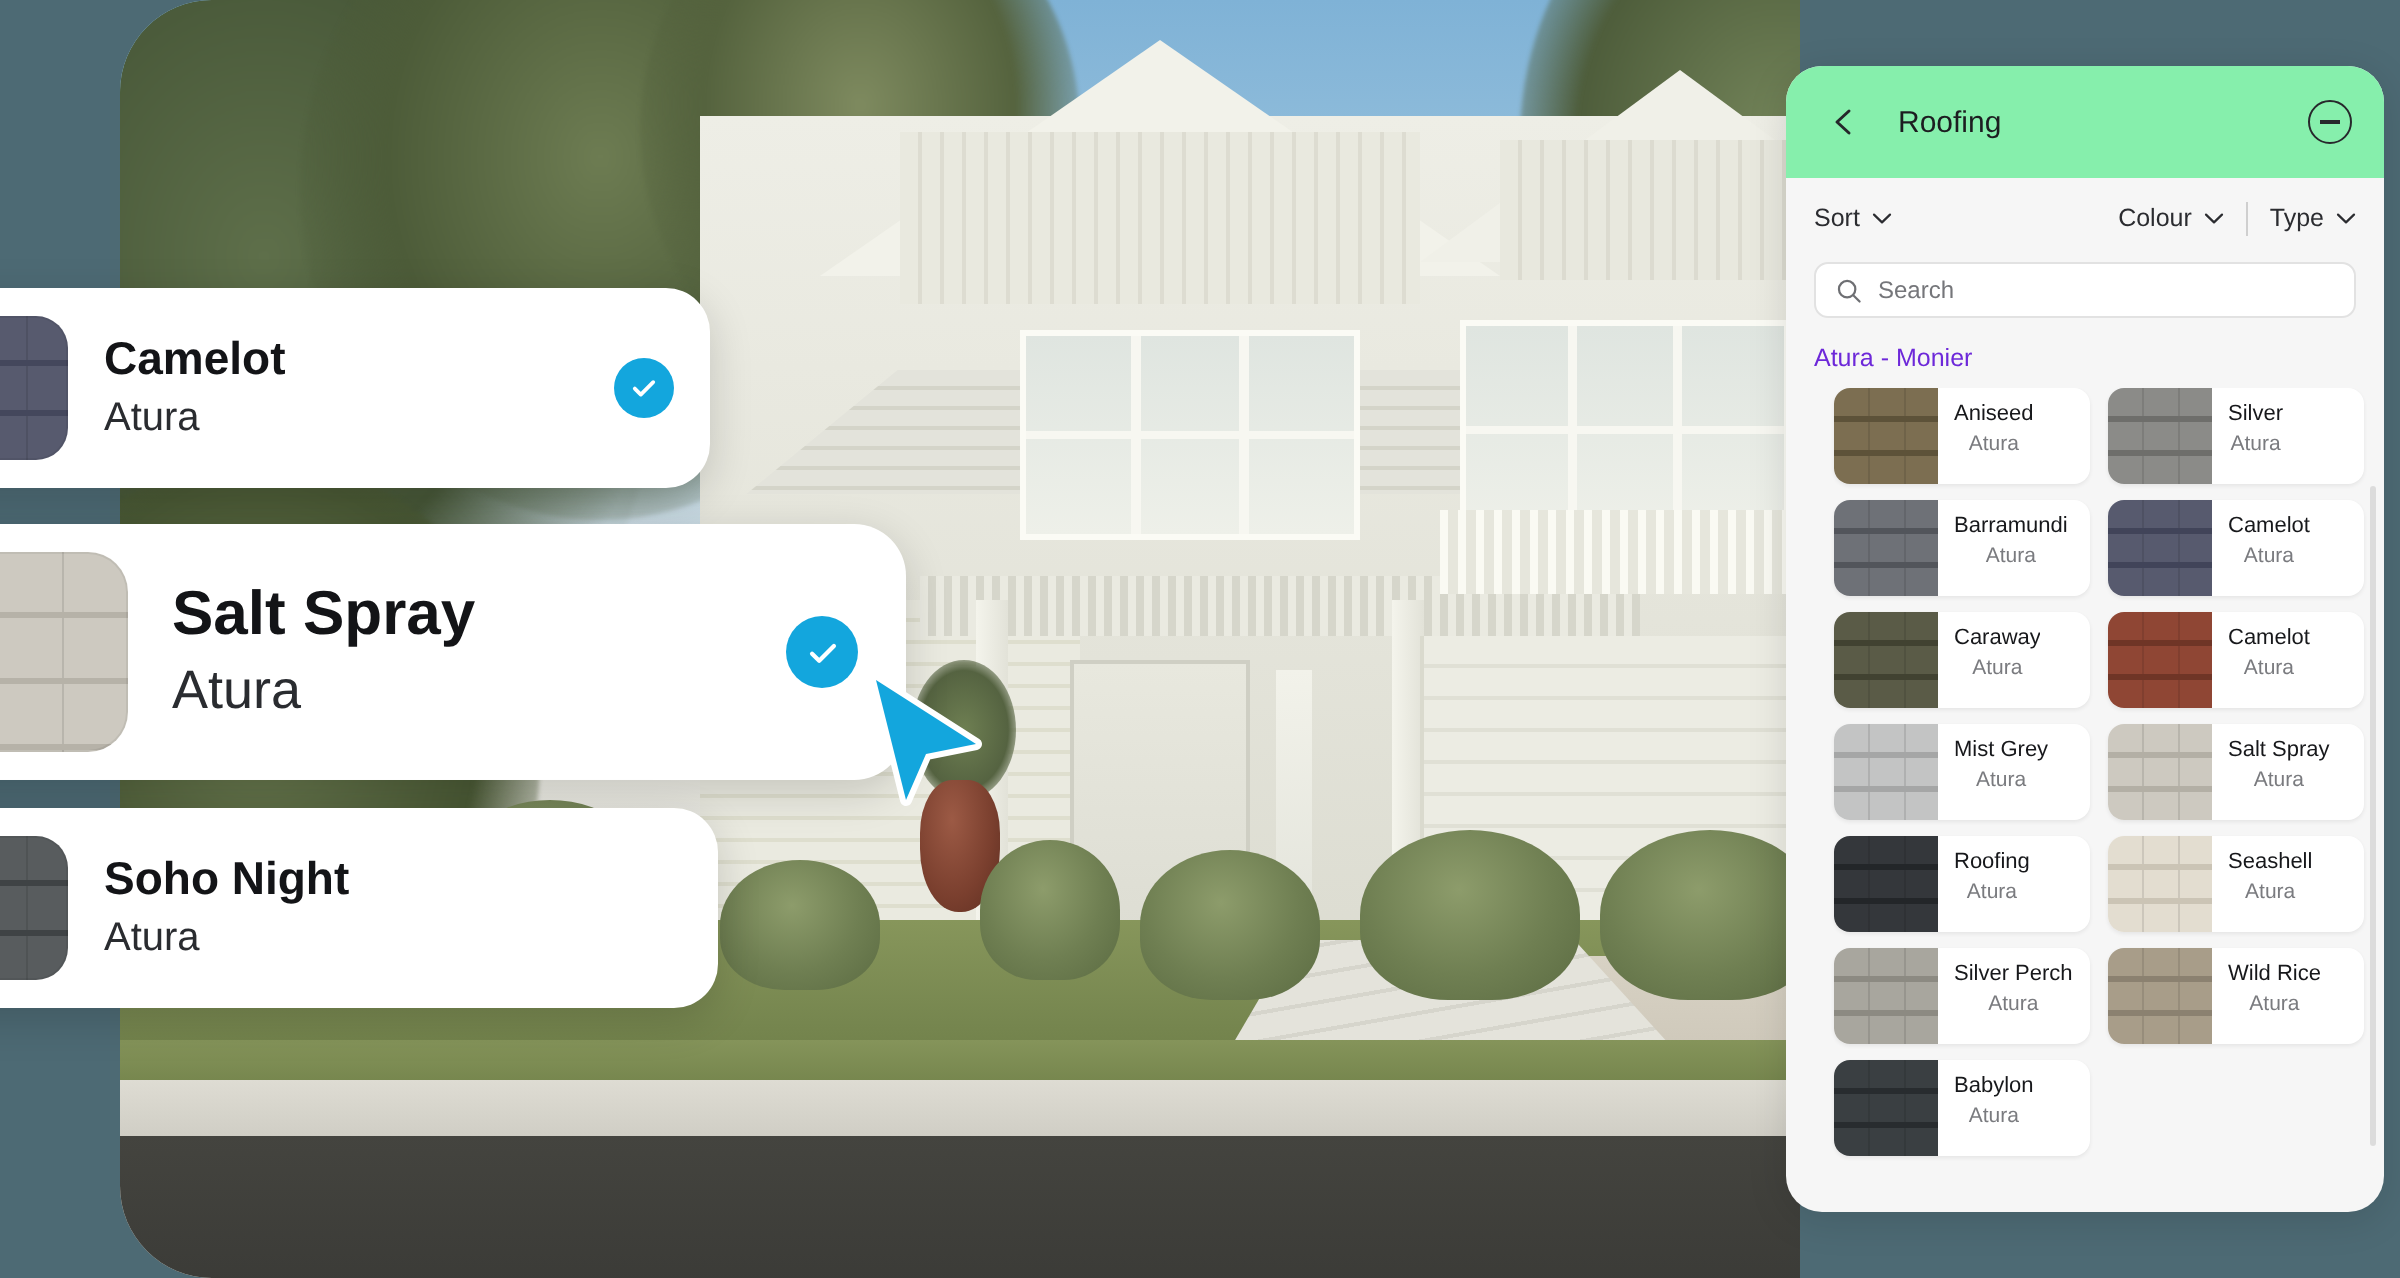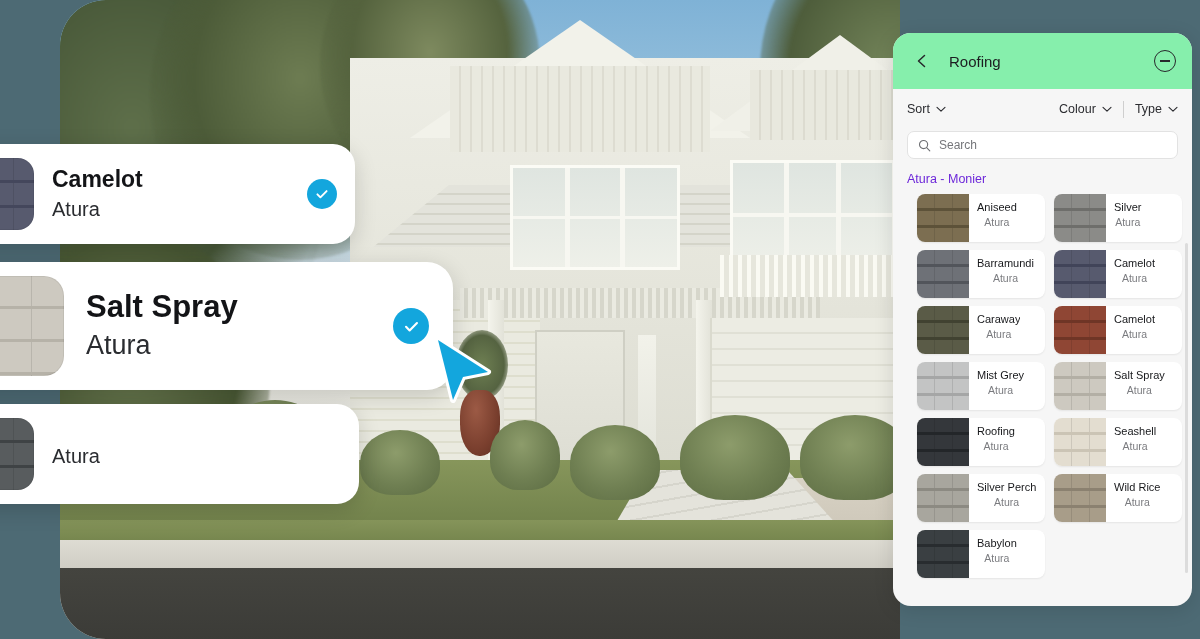--- a/index.html
+++ b/index.html
@@ -395,20 +395,21 @@
     <div class="check">
       <svg width="19" height="19" viewBox="0 0 16 16">
           <path d="M3.4 8.3l3 3 6.2-6.2" fill="none" stroke="#fff" stroke-width="1.8" stroke-linecap="round" stroke-linejoin="round"></path>
         </svg>
     </div>
   </div>
 
   <div class="float-card" id="card-soho">
     <div class="swatch" id="sw-soho" style="background: repeating-linear-gradient(rgba(0, 0, 0, 0) 0px, rgba(0, 0, 0, 0) 22px, rgb(63, 67, 69) 22px, rgb(63, 67, 69) 25px), repeating-linear-gradient(90deg, rgba(255, 255, 255, 0) 0px, rgba(255, 255, 255, 0) 25px, rgba(0, 0, 0, 0.1) 25px, rgba(0, 0, 0, 0.1) 26px), linear-gradient(rgb(88, 92, 94), rgb(88, 92, 94));"></div>
     <div class="fc-text">
+      <div class="fc-name">Soho Night</div>
       <div class="fc-sub">Atura</div>
     </div>
     <div class="check">
       <svg width="16" height="16" viewBox="0 0 16 16">
           <path d="M3.4 8.3l3 3 6.2-6.2" fill="none" stroke="#fff" stroke-width="1.9" stroke-linecap="round" stroke-linejoin="round"></path>
         </svg>
     </div>
   </div>
 
   <div class="cursor">

